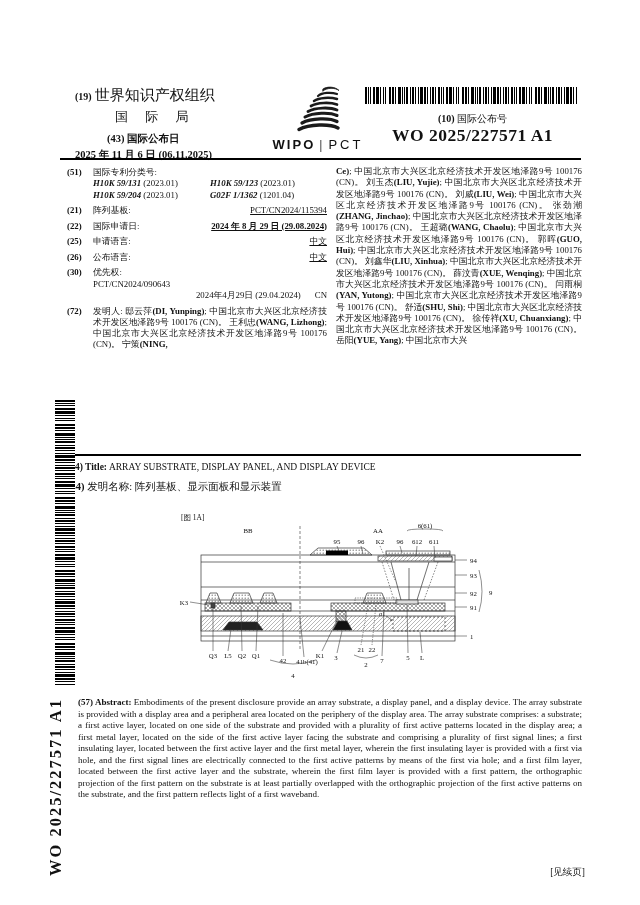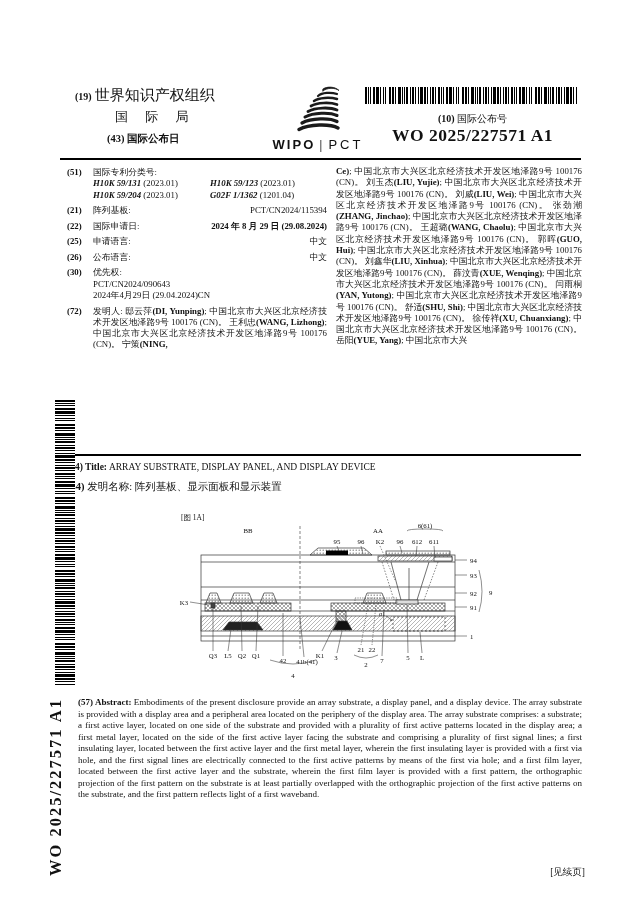--- a/index.html
+++ b/index.html
@@ -34,25 +34,25 @@
   .rule1{left:60px;top:158px;width:521px;}
   .rule2{left:60px;top:454px;width:521px;}
   
   .col{font-size:8.8px;line-height:11.3px;text-align:justify;}
   .col-left{left:67px;top:167px;width:260px;}
   .col-right{left:336px;top:166px;width:246px;}
   .frow{display:flex;margin-bottom:4.2px;}
   .fnum{width:26px;flex:none;font-weight:bold;}
   .fbody{flex:1;min-width:0;}
   .fline{display:flex;}
-  .fval{margin-left:auto;text-align:right;padding-left:6px;}
+  .fval{margin-left:auto;text-align:right;padding-left:6px;text-decoration:underline;}
   .ipc-row{display:flex;}
   .ipc-cell{width:50%;white-space:nowrap;}
   .f30app{margin-top:.5px;}
-  .f30date{display:flex;justify-content:flex-start;}
+  .f30date{display:flex;justify-content:flex-end;gap:14px;}
   .bseg{font-weight:bold;}
   
   .title-en{left:67px;top:462px;width:514px;font-size:9.5px;}
   .title-zh{left:67px;top:480px;width:514px;font-size:10.5px;}
   .title-en .lab,.title-zh .num{font-weight:bold;}
   
   .figure{left:148px;top:510px;width:404px;height:192px;}
   
   .abstract{left:78px;top:697px;width:504px;font-size:9px;line-height:11.55px;text-align:justify;}
   
@@ -66,20 +66,21 @@
 </head>
 <body>
 
 <div class="page">
 
 
   <div class="abs hdr-left">
     <div class="org-row"><span class="num">(19)</span><span>世界知识产权组织</span></div>
     <div class="bureau">国 际 局</div>
     <div class="pubdate-label">(43) 国际公布日</div>
+    <div class="pubdate-value">2025 年 11 月 6 日 (06.11.2025)</div>
   </div>
 
   <div class="abs logo">
     <svg width="58" height="52" viewBox="0 0 58 52">
       <g fill="none" stroke="#1a1a1a" stroke-linecap="round">
         <path d="M34,7 C38,3.5 46,3.5 50,6.5 C46,2.5 38,2 34,5 Z" fill="#1a1a1a" stroke-width="0.8"></path>
         <path d="M29,12 C33,8.5 42,8 48,10" stroke-width="2.2"></path>
         <path d="M25,17 C30,13.5 41,13 48,15" stroke-width="2.5"></path>
         <path d="M22,22 C28,18.5 41,18 48,20.5" stroke-width="2.7"></path>
         <path d="M19,27.5 C26,23.5 41,23 48,26" stroke-width="2.9"></path>

